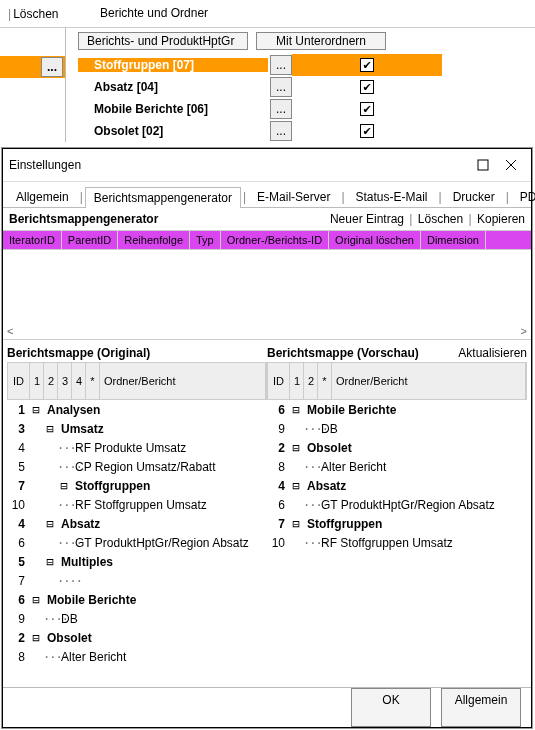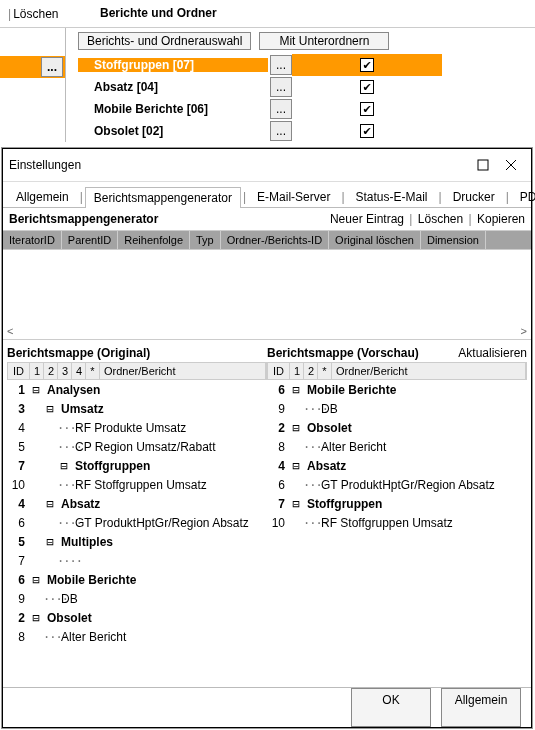--- a/index.html
+++ b/index.html
@@ -1,20 +1,20 @@
 <!DOCTYPE html>
 <html><head>
 <meta charset="utf-8">
 <style>
 html,body{margin:0;padding:0;font-family:"Segoe UI",Tahoma,sans-serif;font-size:12px;color:#000;background:#fff;width:535px;height:730px;overflow:hidden}
 *{box-sizing:border-box}
 .divider{color:#888;margin:0 2px}
 .top-strip{height:28px;display:flex;align-items:center;padding:4px 6px;border-bottom:1px solid #ccc}
 .top-left{width:70px;display:flex;align-items:center}
-.section-header{font-weight:700;padding:2px 0 4px 0}
+.section-header{font-weight:400;padding:2px 0 4px 0}
 .upper-area{display:flex;padding:0 0 0 0}
 .upper-left{width:66px;border-right:1px solid #bbb;padding-top:4px}
 .upper-left-row{height:22px;display:flex;align-items:center;justify-content:flex-end;padding-right:2px}
 .upper-left-row.sel{background:#ff9900}
 .btn-ellipsis{width:22px;height:20px;border:1px solid #888;background:#eee;text-align:center;line-height:18px;cursor:pointer;font-weight:bold}
 .upper-right{flex:1;padding:0 6px}
 .cols-head{display:flex;gap:8px;margin:4px 0 4px 6px}
 .col-head{border:1px solid #888;background:#f4f4f4;padding:1px 8px;min-width:170px}
 .col-head.small{min-width:130px;text-align:center}
 .folder-list{margin-left:6px}
@@ -32,32 +32,32 @@
 .titlebar{height:28px;display:flex;align-items:center;padding:16px 6px;border-bottom:1px solid #ddd}
 .titlebar .title{flex:1}
 .win-btn{width:28px;height:24px;display:flex;align-items:center;justify-content:center;cursor:pointer}
 .win-btn svg{pointer-events:none}
 .tabs{display:flex;align-items:center;border-bottom:1px solid #bbb;padding:4px 4px 0 4px;position:relative}
 .tab{padding:3px 8px;border:1px solid transparent;border-bottom:none;cursor:pointer;white-space:nowrap}
 .tab.active{border-color:#bbb;background:#fff;position:relative;top:1px}
 .toolbar{display:flex;align-items:center;padding:4px 6px}
 .toolbar .title{font-weight:600;flex:1}
 .toolbar .links span{cursor:pointer}
-.grid-header{display:flex;background:#a3a3a3;border-top:1px solid #ccc;border-bottom:1px solid #ccc}
+.grid-header{display:flex;background:#d946ef;border-top:1px solid #ccc;border-bottom:1px solid #ccc}
 .gh{padding:3px 6px;border-right:1px solid #ccc;font-size:11px;white-space:nowrap}
 .grid-body{height:90px;overflow:auto;border-bottom:1px solid #ccc;position:relative}
 .grid-body .scroll-hint{position:absolute;bottom:2px;left:4px;right:4px;display:flex;justify-content:space-between;color:#666;font-size:11px}
 
 .panes{display:flex;gap:0;padding:4px 4px 0 4px}
 .pane{flex:1;min-width:0}
 .pane-title-row{display:flex;align-items:center}
 .pane-title{font-weight:600;padding:2px 0}
 .pane-title-row .link{margin-left:auto;cursor:pointer;color:#000}
 .tree-header{display:flex;background:#eee;border:1px solid #ccc}
-.th{padding:2px 4px;border-right:1px solid #ccc;font-size:11px}
+.th{padding:12px 4px;border-right:1px solid #ccc;font-size:11px}
 .th.id{width:22px;text-align:center}
 .th.lvl{width:14px;text-align:center}
 .tree-body{border:0;height:290px;overflow:auto}
 .trow{display:flex;align-items:center;height:19px}
 .tid{width:22px;text-align:right;padding-right:4px}
 .ticon{width:14px;text-align:center;font-family:monospace}
 .tlabel{padding-left:4px;white-space:nowrap}
 .bold{font-weight:700}
 .dots{color:#777;font-family:monospace;letter-spacing:-1px}
 
@@ -78,21 +78,21 @@
 
 <div class="upper-area">
   <div class="upper-left">
     <div class="upper-left-row" style="height:24px"></div>
     <div class="upper-left-row sel">
       <div class="btn-ellipsis">...</div>
     </div>
   </div>
   <div class="upper-right">
     <div class="cols-head">
-      <div class="col-head">Berichts- und Ordnerauswahl</div>
+      <div class="col-head">Berichts- und ProduktHptGr</div>
       <div class="col-head small">Mit Unterordnern</div>
     </div>
     <div class="folder-list" id="folder-list">
         <div class="folder-row sel">
           <div class="folder-name">Stoffgruppen [07]</div>
           <div class="row-ellipsis">...</div>
           <div class="chk-cell-wrap">
             <div class="chk on"></div>
           </div>
         </div>

